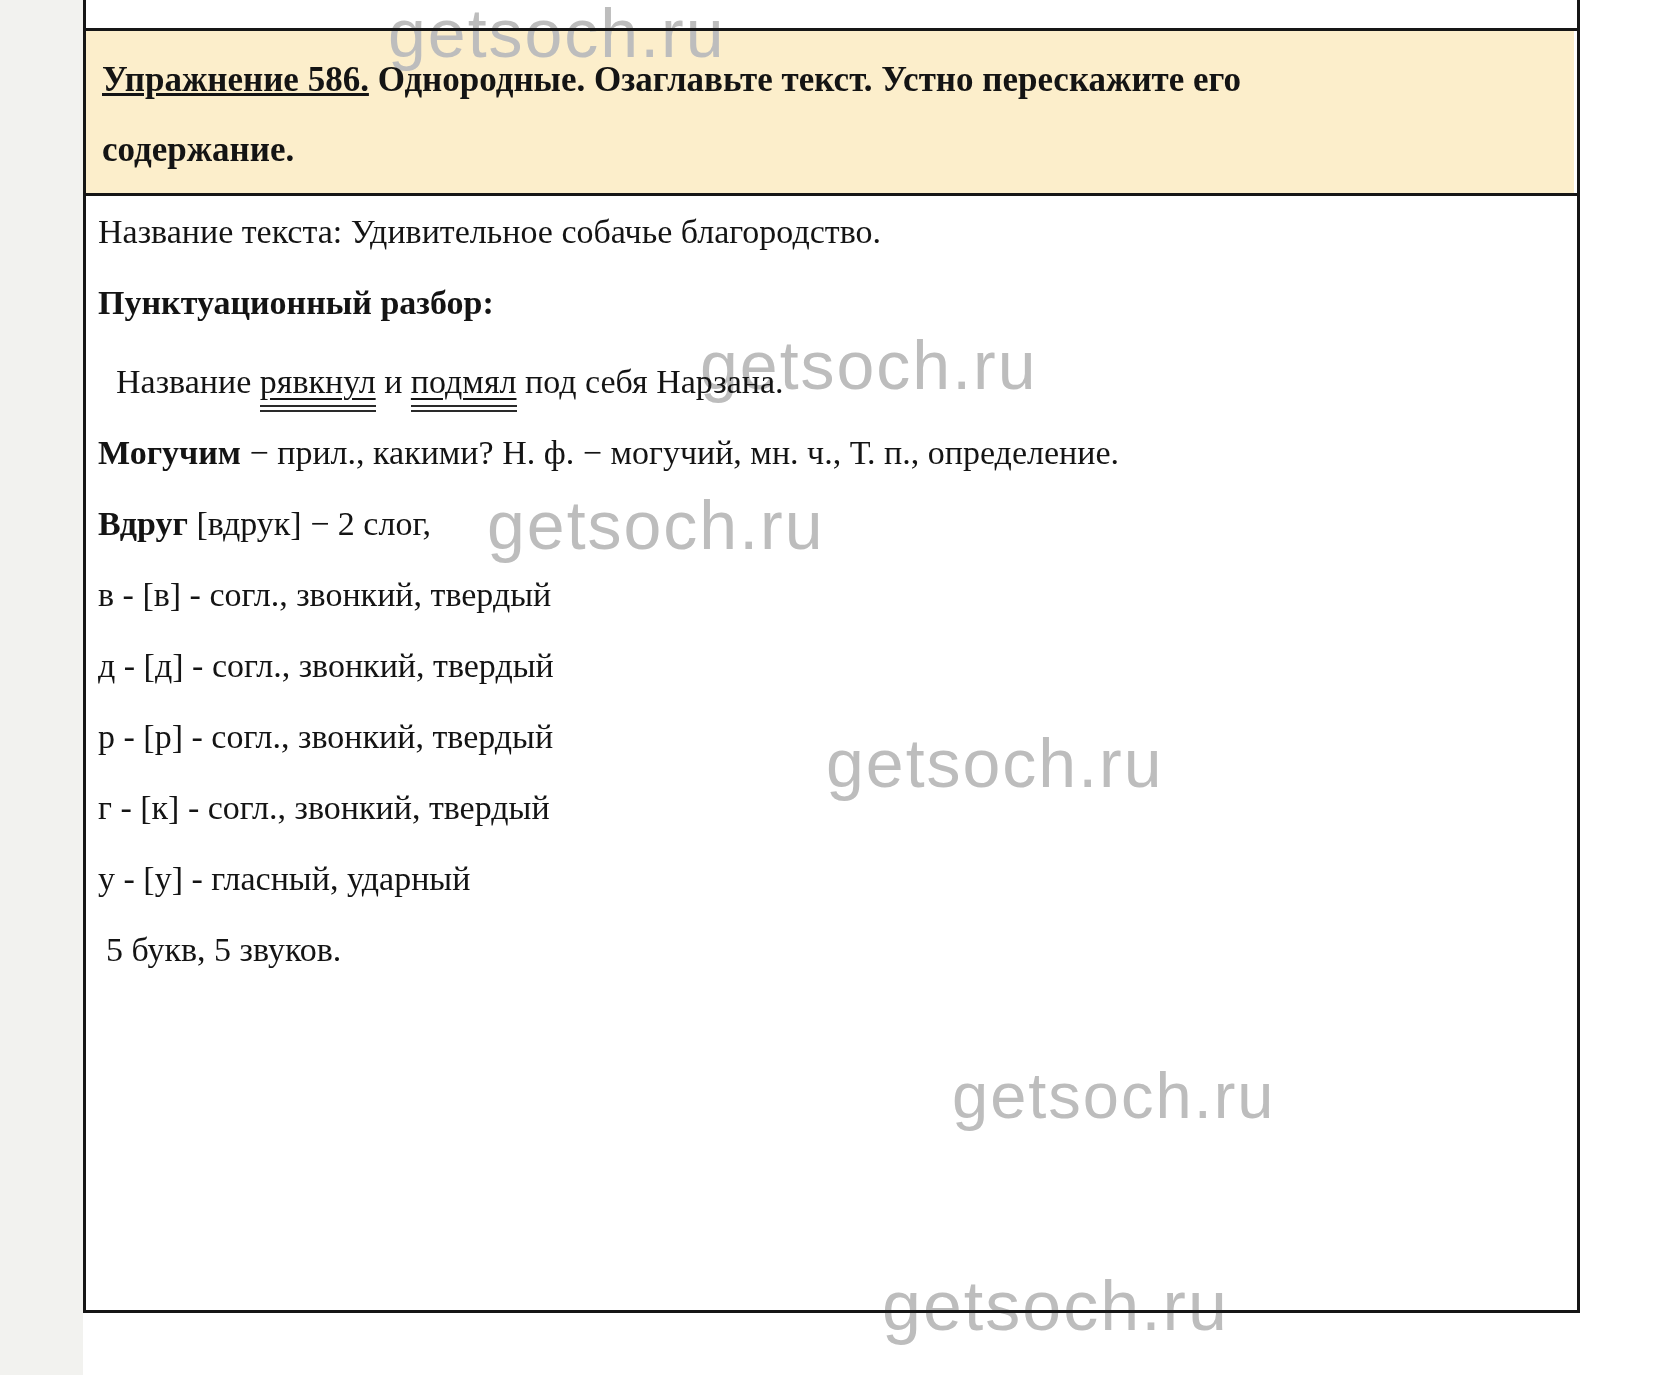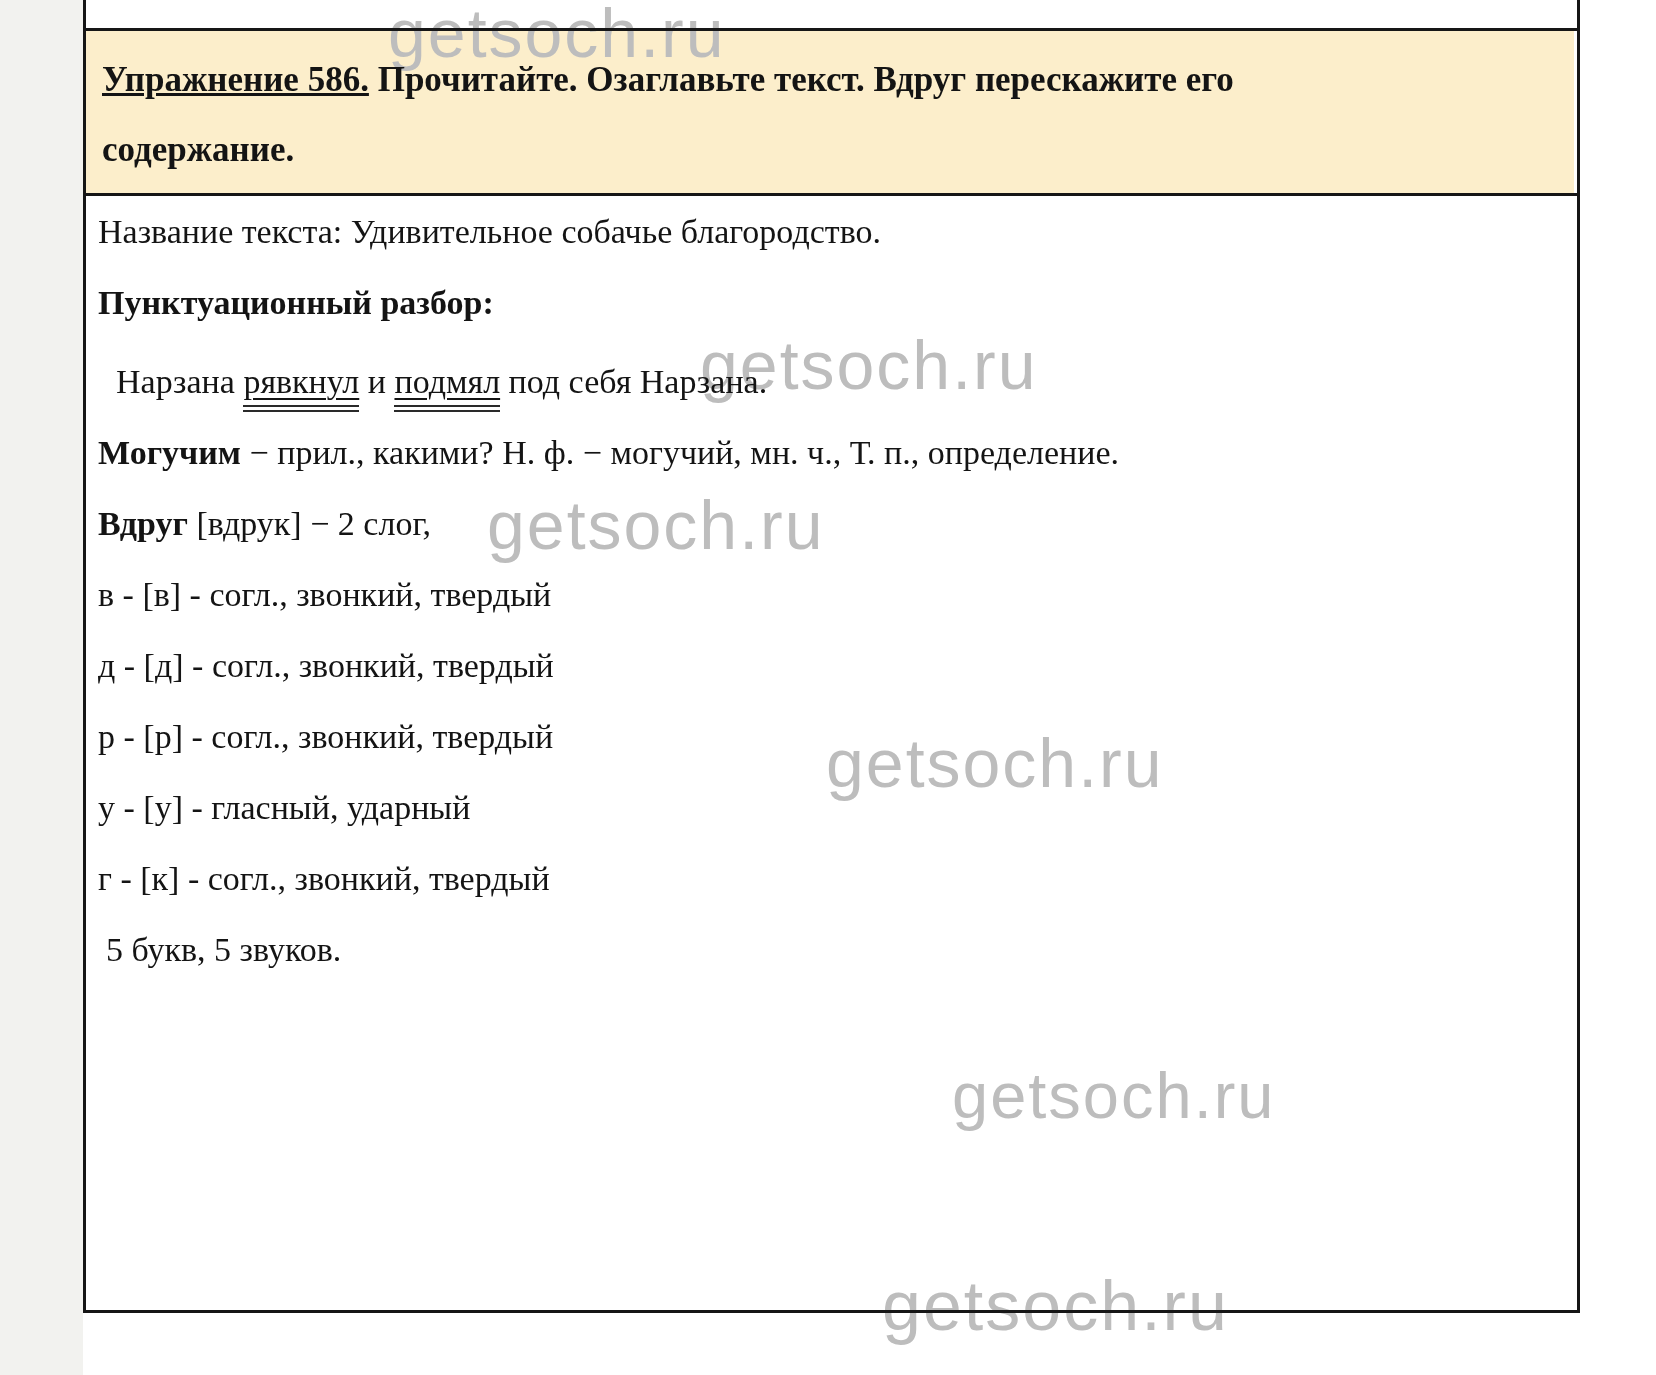--- a/index.html
+++ b/index.html
@@ -138,44 +138,44 @@
 <div class="watermark w2">getsoch.ru</div>
 <div class="watermark w3">getsoch.ru</div>
 <div class="watermark w4">getsoch.ru</div>
 <div class="watermark w5">getsoch.ru</div>
 <div class="watermark w6">getsoch.ru</div>
 
 <div class="frame">
   <div class="row-top"></div>
 
   <div class="row-header">
-    <span class="exercise-label">Упражнение 586.</span><span> Прочитайте. Озаглавьте текст. Вдруг перескажите его</span><br>
+    <span class="exercise-label">Упражнение 586.</span><span> Однородные. Озаглавьте текст. Устно перескажите его</span><br>
     <span>содержание.</span>
   </div>
 
   <div class="row-content">
     <p class="p-first">Название текста: Удивительное собачье благородство.</p>
 
     <p class="bold">Пунктуационный разбор:</p>
 
     <p class="p-sentence">
-      <span>Нарзана </span><span class="predicate">рявкнул</span><span> и </span><span class="predicate">подмял</span><span> под себя Нарзана.</span>
+      <span>Название </span><span class="predicate">рявкнул</span><span> и </span><span class="predicate">подмял</span><span> под себя Нарзана.</span>
     </p>
 
 
     <p>
       <span class="bold">Могучим</span><span> − прил., какими? Н. ф. − могучий, мн. ч., Т. п., определение.</span>
     </p>
 
     <p>
       <span class="bold">Вдруг</span><span> [вдрук] − 2 слог,</span>
     </p>
 
     <p class="p-phon-first">в - [в] - согл., звонкий, твердый</p>
     <p>д - [д] - согл., звонкий, твердый</p>
     <p>р - [р] - согл., звонкий, твердый</p>
+    <p>г - [к] - согл., звонкий, твердый</p>
     <p>у - [у] - гласный, ударный</p>
-    <p>г - [к] - согл., звонкий, твердый</p>
 
     <p class="p-letters">5 букв, 5 звуков.</p>
 
   </div>
 </div>
 
 </body></html>

